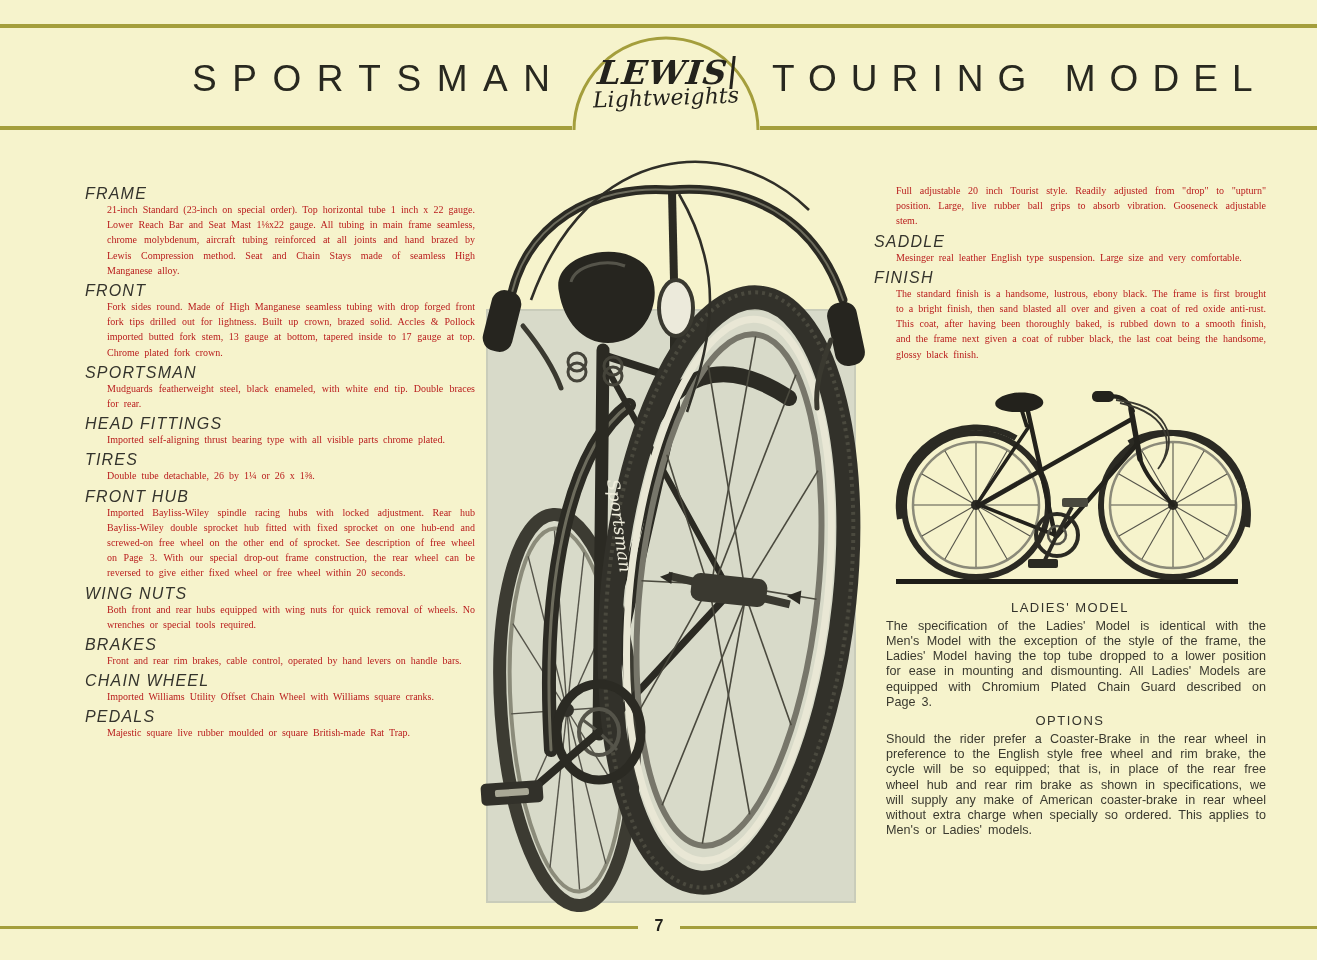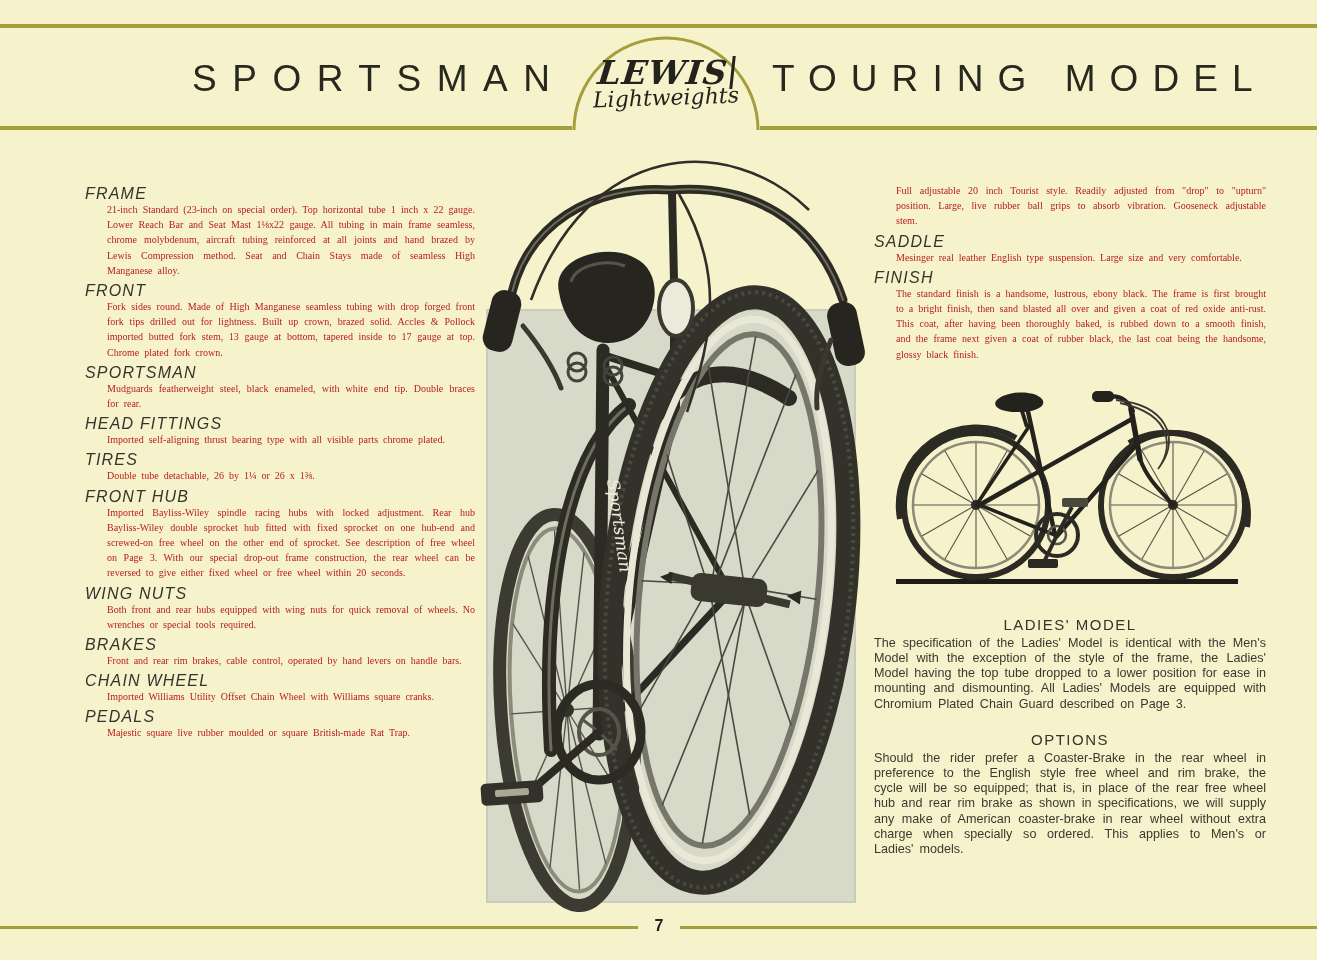--- a/index.html
+++ b/index.html
@@ -33,26 +33,26 @@
   .spec-section { margin-bottom:5px; }
   .spec-heading {
     font-style:italic; font-size:16px; letter-spacing:1.2px;
     line-height:16px; color:#34332c; margin-top:3px;
   }
   .spec-body {
     font-size:10px; line-height:15.2px; padding-left:22px;
     text-align:justify; word-spacing:2.5px; color:#b91c1c;font-family:Liberation Serif, serif;
   }
   .centered-heading {
-    text-align:center; font-size:15px; letter-spacing:1.5px;
-    line-height:18px; color:#34332c; margin-top:19px;
+    text-align:center; font-size:13px; letter-spacing:1.5px;
+    line-height:18px; color:#34332c; margin-top:2px;
   }
   .wide-body {
     font-size:12.6px; line-height:15.2px; text-align:justify;
-    word-spacing:2.5px; color:#3a392f; margin-top:2px;
+    word-spacing:2.5px; color:#3a392f; margin-top:2px;margin-left:12px;
   }
   
   #main-illustration { position:absolute; left:479px; top:150px; width:396px; height:762px; }
   #ladies-illustration { display:block; width:380px; height:230px; margin:2px 0 0 2px; }
   
   #page-number {
     position:absolute; left:640px; top:917px; width:38px; text-align:center;
     font-size:16px; font-weight:bold; color:#23221c;
   }
 </style>

